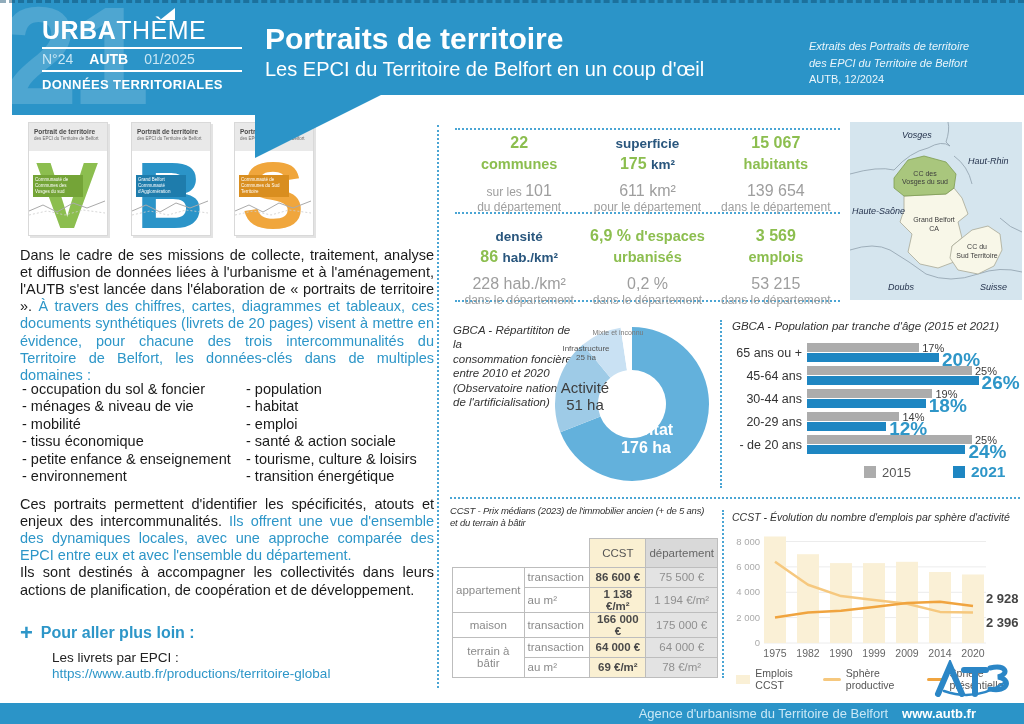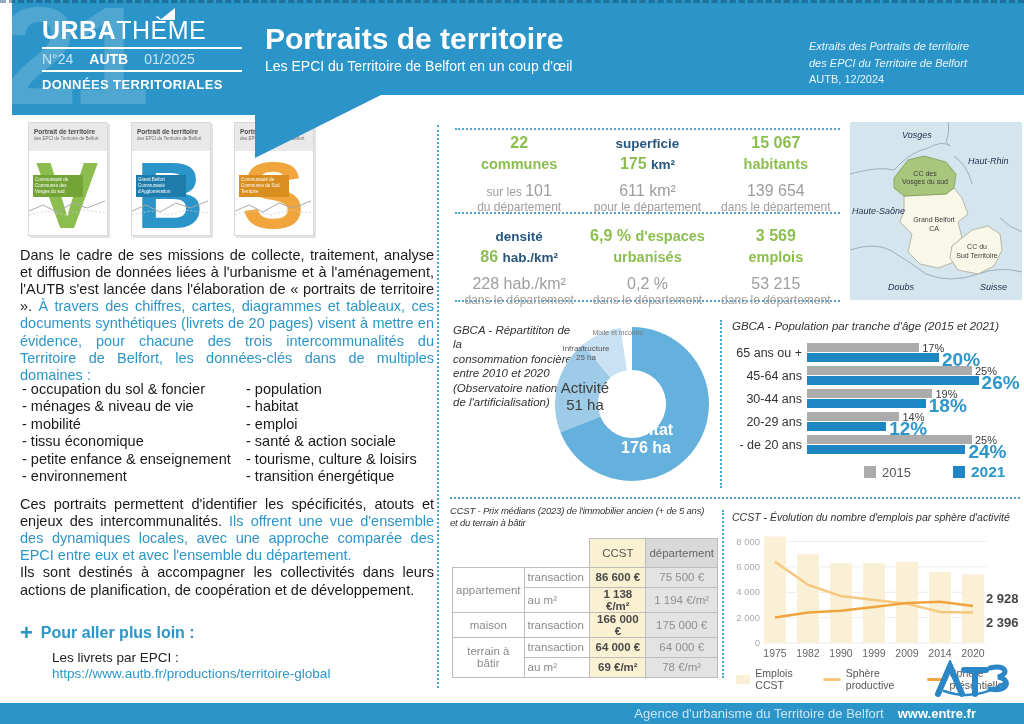--- a/index.html
+++ b/index.html
@@ -16,21 +16,21 @@
   .mast-wrap{position:absolute;left:30px;top:18px;width:200px;}
   .mast{font-size:25px;color:#fff;letter-spacing:.5px;line-height:1;}
   .mast b{font-weight:800;} .mast span{font-weight:300;}
   .mast-flag{position:absolute;left:118px;top:-10px;width:15px;height:12px;background:#fff;
              clip-path:polygon(0 100%,0 0,100% 100%);transform:scaleX(-1);}
   .issue-row{display:flex;gap:16px;font-size:14px;color:#C8E6F4;border-top:2px solid #fff;
              border-bottom:2px solid #fff;padding:2px 0 3px 0;margin-top:4px;}
   .issue-row b{color:#fff;font-weight:700;}
   .series{font-size:13px;color:#fff;font-weight:600;letter-spacing:.4px;margin-top:5px;}
   .title{position:absolute;left:10px;top:22px;font-size:30px;font-weight:800;color:#fff;}
-  .subtitle{position:absolute;left:10px;top:58px;font-size:14px;font-weight:400;color:#fff;}
+  .subtitle{position:absolute;left:10px;top:58px;font-size:20px;font-weight:400;color:#fff;}
   .src-note{position:absolute;right:30px;top:38px;width:185px;font-size:11px;line-height:1.5;color:#EAF5FB;}
   .src-note .it{font-style:italic;}
   
   .covers{position:absolute;left:28px;top:122px;width:310px;height:118px;display:flex;gap:23px;z-index:3;}
   .cover{position:relative;width:78px;height:112px;background:#fff;border:1px solid #d9d9d9;
          box-shadow:2px 2px 0 #e3e3e3;overflow:hidden;}
   .cover-band{position:absolute;top:0;left:0;right:0;height:28px;background:#E9E9E9;}
   .ct1{position:absolute;top:5px;left:5px;font-size:6.5px;font-weight:700;color:#4a4a4a;z-index:4;}
   .ct2{position:absolute;top:13px;left:5px;font-size:4.5px;color:#6a6a6a;z-index:4;}
   .cover-letter{position:absolute;left:0;right:2px;bottom:-8px;text-align:center;font-size:94px;
@@ -508,16 +508,16 @@
   <svg class="logo" viewBox="0 0 80 40">
     <path d="M8,34 L20,6 L32,34" stroke="#2B86C6" stroke-width="6" fill="none" stroke-linecap="round"></path>
     <path d="M34,10 L56,10" stroke="#2B86C6" stroke-width="6" fill="none" stroke-linecap="round"></path>
     <path d="M45,11 L45,34" stroke="#2B86C6" stroke-width="6" fill="none" stroke-linecap="round"></path>
     <path d="M60,8 C76,4 80,14 68,17 C82,19 78,33 60,29" stroke="#2B86C6" stroke-width="5" fill="none" stroke-linecap="round"></path>
     <path d="M14,31 Q45,42 74,23" stroke="#2B86C6" stroke-width="2.5" fill="none" stroke-linecap="round"></path>
   </svg>
 
   <div class="footer">
     <span class="f-agency">Agence d'urbanisme du Territoire de Belfort</span>
-    <a class="f-site" href="#">www.entre.fr</a>
+    <a class="f-site" href="#">www.autb.fr</a>
   </div>
 
 </div>
 
 </body></html>

